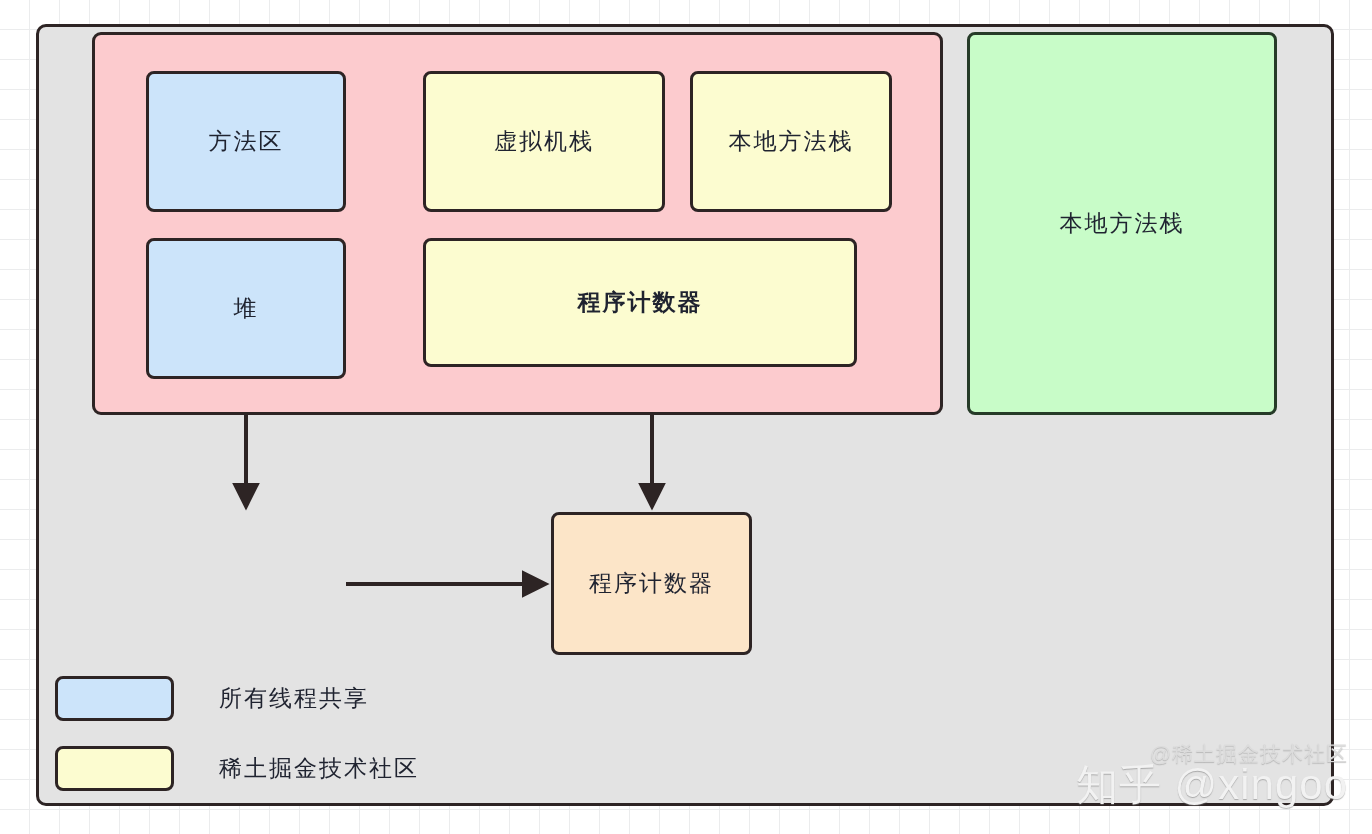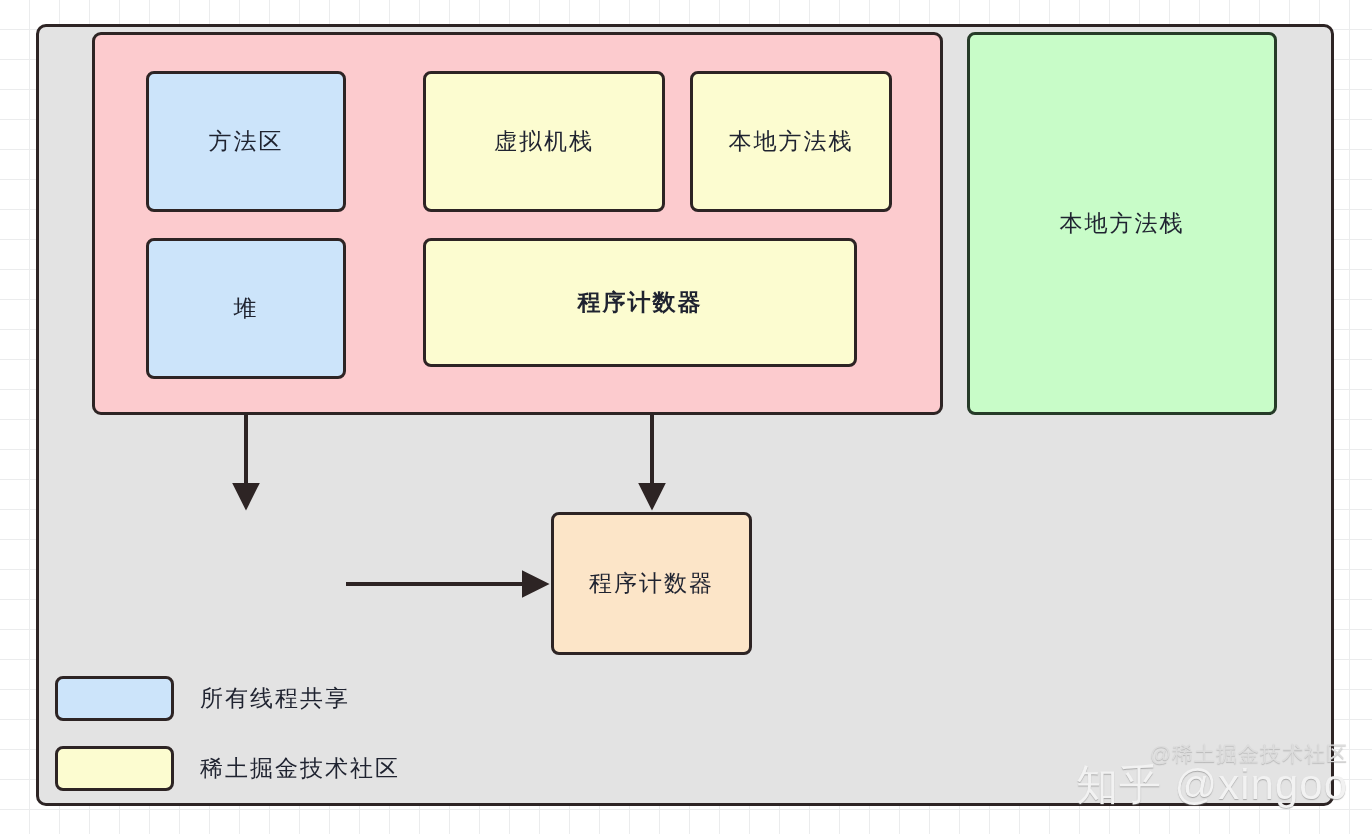--- a/index.html
+++ b/index.html
@@ -157,21 +157,21 @@
     box-sizing: border-box;
     width: 119px;
     height: 45px;
     border: 3px solid #2d2424;
     border-radius: 8px;
   }
   #legend-swatch-shared { background: #cce4fa; }
   #legend-swatch-isolated { background: #fcfcd0; }
 
   .legend-label {
-    margin-left: 26px;
+    margin-left: 45px;
     font-size: 23px;
     letter-spacing: 2px;
     color: #1f2330;
     white-space: nowrap;
   }
 
   
   #watermark {
     position: absolute;
     right: 24px;

